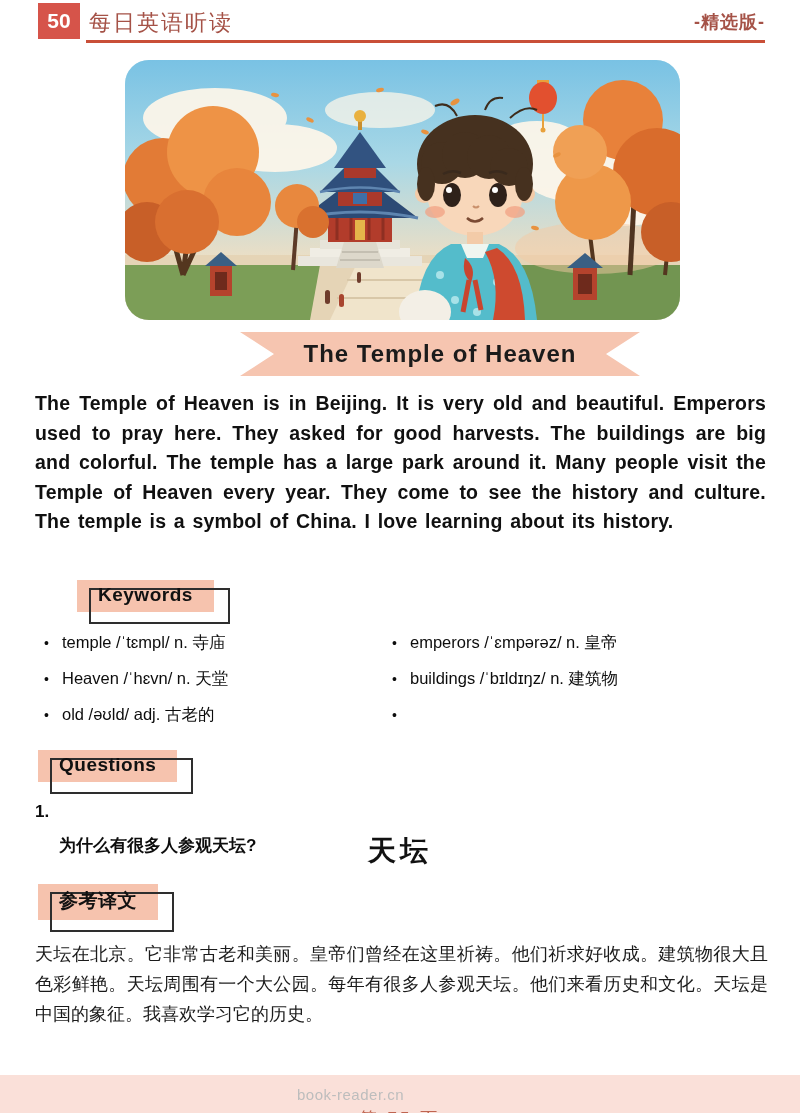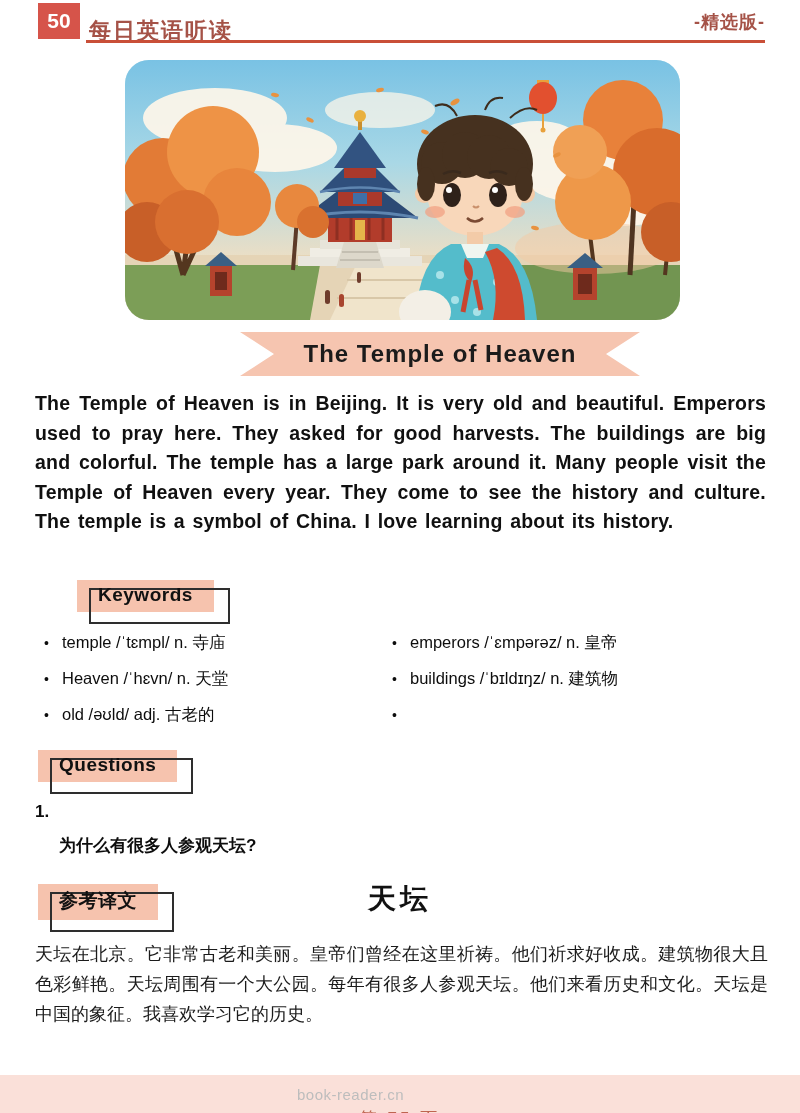--- a/index.html
+++ b/index.html
@@ -8,21 +8,21 @@
     position:relative; width:800px; height:1113px; background:#ffffff;
     font-family:"Liberation Sans","DejaVu Sans",sans-serif; overflow:hidden;
   }
   
   .lesson-num {
     position:absolute; left:38px; top:3px; width:42px; height:36px;
     background:var(--accent-red,#D6544A); color:#fff; font-size:21px; font-weight:bold;
     display:flex; align-items:center; justify-content:center;
   }
   .header-title {
-    position:absolute; left:89px; top:16px; font-size:22px; font-weight:bold;
+    position:absolute; left:89px; top:8px; font-size:22px; font-weight:normal;
     color:var(--header-text,#A55247); letter-spacing:2px;
   }
   .header-edition {
     position:absolute; right:35px; top:10px; font-size:18px; font-weight:bold;
     color:var(--header-text,#A55247); letter-spacing:1px;
   }
   .header-rule {
     position:absolute; left:86px; right:35px; top:40px; height:3px;
     background:var(--rule,#C94F38);
   }
@@ -66,21 +66,21 @@
   .kw-item { font-size:16.5px; line-height:22px; font-weight:normal; color:#0d0d0d; display:flex; }
   .kw-bullet { width:20px; text-align:left; padding-left:2px; }
   .kw-bullet::before { content:"•"; font-size:14px; }
   
   .question { position:absolute; left:35px; top:800px; width:730px; font-weight:bold; color:#0d0d0d; }
   .q-row { display:flex; font-size:17px; line-height:24px; }
   .q-num { width:24px; flex:none; }
   .q-zh { margin-top:10px; }
   
   .trans-title {
-    position:absolute; left:0; right:0; top:880px; text-align:center;
+    position:absolute; left:0; right:0; top:832px; text-align:center;
     font-family:"Liberation Serif","DejaVu Serif",serif;
     font-size:28px; font-weight:bold; color:#111; letter-spacing:4px;
   }
   .translation-text {
     position:absolute; left:35px; top:939px; width:733px;
     font-size:18px; line-height:30px; color:#1b1b1b; text-align:justify; text-align-last:left;
   }
   
   .footer {
     position:absolute; left:0; right:0; top:1075px; height:38px;

